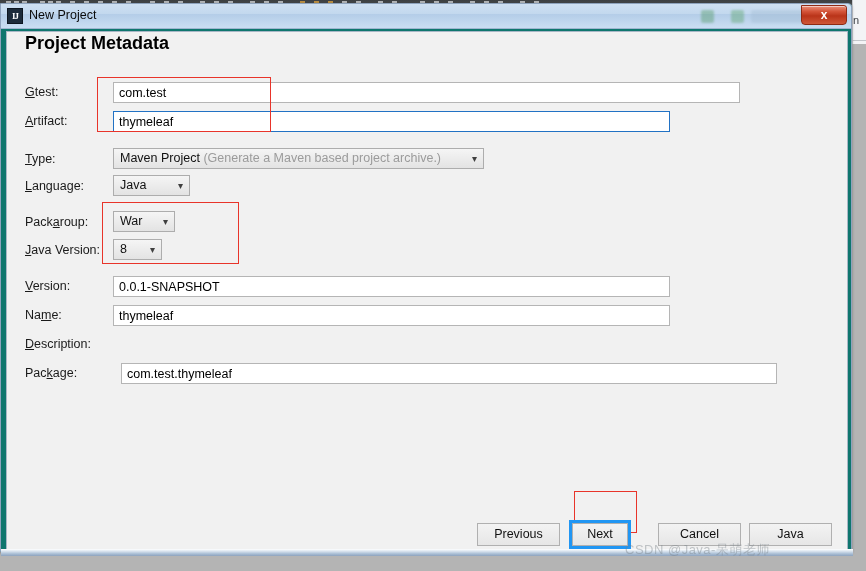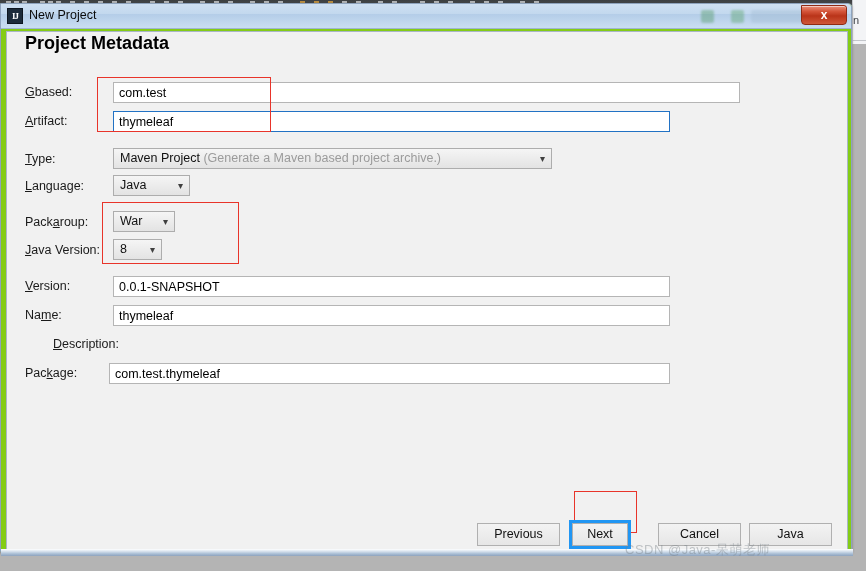--- a/index.html
+++ b/index.html
@@ -34,21 +34,21 @@
   }
   #bg-window-right-line {
     position: absolute; left: 852px; top: 40px; width: 14px; height: 1px;
     background: #c3c6cb;
   }
 
   
   #dialog {
     position: absolute; left: 0px; top: 3px;
     width: 852px; height: 549px;
-    background: #84cc16;
+    background: #0f766e;
     border: 1px solid #8ea3bd;
     border-radius: 0 4px 0 0;
     box-shadow: 0 1px 3px rgba(0,0,0,.35);
   }
   #titlebar {
     position: relative;
     height: 25px;
     background: linear-gradient(to bottom, #cfe0f2 0%, #c2d8ee 42%, #b4cde8 43%, #cadef2 100%);
     border-bottom: 1px solid #9fb6d0;
     border-radius: 0 3px 0 0;
@@ -246,33 +246,33 @@
     <div id="close-button">x</div>
   </div>
 
   <div id="dialog-body"></div>
   <div id="dialog-footer"></div>
   <div id="dialog-bottom-edge"></div>
 
   <div id="section-title">Project Metadata</div>
 
   <div class="field-label" style="left:24px; top:81px;">
-    <u>G</u><span>based:</span>
+    <u>G</u><span>test:</span>
   </div>
   <input class="text-input" style="left: 112px; top: 78px; width: 627px;" readonly="" value="com.test">
 
   <div class="field-label" style="left:24px; top:110px;">
     <u>A</u><span>rtifact:</span>
   </div>
   <input class="text-input focused" style="left: 112px; top: 107px; width: 557px;" autofocus="" value="thymeleaf">
 
   <div class="field-label" style="left:24px; top:148px;">
     <u>T</u><span>ype:</span>
   </div>
-  <div class="combo" style="left:112px; top:144px; width:439px;">
+  <div class="combo" style="left:112px; top:144px; width:371px;">
     <span>Maven Project</span>
     <span class="hint">(Generate a Maven based project archive.)</span>
     <span class="arrow">▾</span>
   </div>
 
   <div class="field-label" style="left:24px; top:175px;">
     <u>L</u><span>anguage:</span>
   </div>
   <div class="combo" style="left:112px; top:171px; width:77px;">
     <span>Java</span>
@@ -298,28 +298,28 @@
   <div class="field-label" style="left:24px; top:275px;">
     <u>V</u><span>ersion:</span>
   </div>
   <input class="text-input" style="left: 112px; top: 272px; width: 557px;" readonly="" value="0.0.1-SNAPSHOT">
 
   <div class="field-label" style="left:24px; top:304px;">
     <span>Na</span><u>m</u><span>e:</span>
   </div>
   <input class="text-input" style="left: 112px; top: 301px; width: 557px;" readonly="" value="thymeleaf">
 
-  <div class="field-label" style="left:24px; top:333px;margin-left:28px;">
+  <div class="field-label" style="left:24px; top:333px;">
     <u>D</u><span>escription:</span>
   </div>
 
   <div class="field-label" style="left:24px; top:362px;">
     <span>Pac</span><u>k</u><span>age:</span>
   </div>
-  <input class="text-input" style="left: 108px; top: 359px; width: 561px;" readonly="" value="com.test.thymeleaf">
+  <input class="text-input" style="left: 120px; top: 359px; width: 656px;" readonly="" value="com.test.thymeleaf">
 
   <div class="annot-rect" style="left:96px; top:73px; width:174px; height:55px;"></div>
   <div class="annot-rect" style="left:101px; top:198px; width:137px; height:62px;"></div>
   <div class="annot-rect" style="left:573px; top:487px; width:63px; height:42px;"></div>
 
   <div class="dlg-button" style="left:476px; top:519px; width:83px;">Previous</div>
   <div class="dlg-button focused" style="left:571px; top:519px; width:56px;">Next</div>
   <div class="dlg-button" style="left:657px; top:519px; width:83px;">Cancel</div>
   <div class="dlg-button" style="left:748px; top:519px; width:83px;">Java</div>
 

